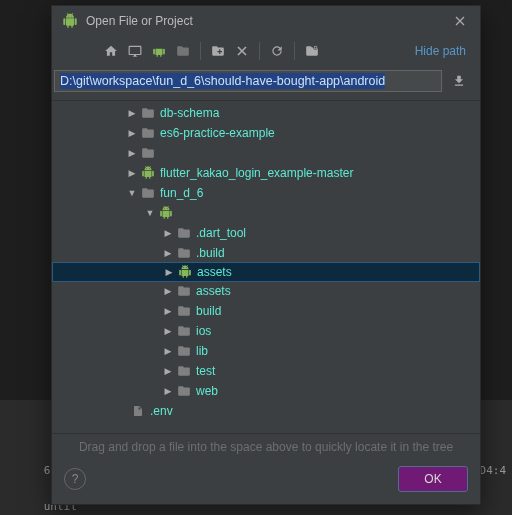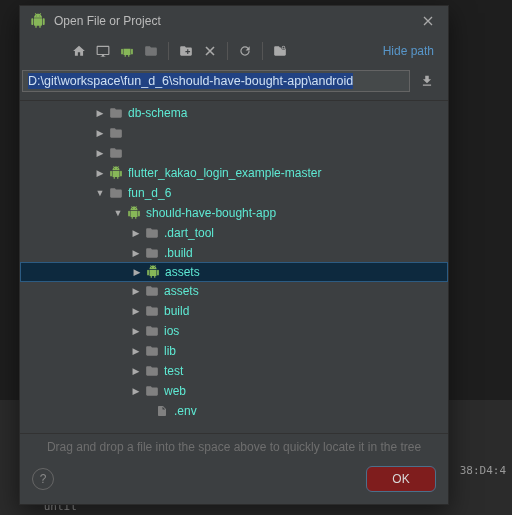--- a/index.html
+++ b/index.html
@@ -20,21 +20,21 @@
     background: #2b2b2b;
     color: #999;
     padding: 8px 4px;
     font-family: Consolas, monospace;
     font-size: 11px;
     line-height: 18px;
     white-space: pre;
   }
   .dialog {
     position: absolute;
-    left: 19px;
+    left: 51px;
     top: 5px;
     width: 430px;
     height: 500px;
     background: #3c3f41;
     border: 1px solid #2b2b2b;
     box-shadow: 0 8px 24px rgba(0,0,0,0.5);
     display: flex;
     flex-direction: column;
   }
   .titlebar {
@@ -163,24 +163,23 @@
     min-width: 70px;
     height: 26px;
     border: 1px solid #5e6060;
     background: #4c5052;
     color: #bbbbbb;
     display: flex; align-items: center; justify-content: center;
     cursor: pointer;
     border-radius: 3px;
   }
   .btn.primary {
-    background: #7f1d1d;
+    background: #701a75;
     border-color: #4a708b;
     color: #d8d8d8;
-    border-radius: 6px;
   }
   svg { display: block; }
 </style>
 </head>
 <body>
 
 <div class="bg-terminal">
   <div style="display:flex;justify-content:space-between;">
     <div>
       <span>6: D6</span><br>
@@ -280,20 +279,21 @@
         </span>
         <span class="label">db-schema</span>
       </div>
       <div class="node" style="padding-left: 74px;">
         <span class="arrow">▶</span>
         <span class="icon">
           <svg width="14" height="14" viewBox="0 0 24 24">
             <path class="folder-svg" d="M10 4H4c-1.1 0-2 .9-2 2v12c0 1.1.9 2 2 2h16c1.1 0 2-.9 2-2V8c0-1.1-.9-2-2-2h-8l-2-2z"></path>
           </svg>
         </span>
+        <span class="label">es6-practice-example</span>
       </div>
       <div class="node" style="padding-left: 74px;">
         <span class="arrow">▶</span>
         <span class="icon">
           <svg width="14" height="14" viewBox="0 0 24 24">
             <path class="folder-svg" d="M10 4H4c-1.1 0-2 .9-2 2v12c0 1.1.9 2 2 2h16c1.1 0 2-.9 2-2V8c0-1.1-.9-2-2-2h-8l-2-2z"></path>
           </svg>
         </span>
       </div>
       <div class="node" style="padding-left: 74px;">
@@ -314,21 +314,20 @@
         </span>
         <span class="label">fun_d_6</span>
       </div>
       <div class="node" style="padding-left: 92px;">
         <span class="arrow">▼</span>
         <span class="icon">
           <svg width="14" height="14" viewBox="0 0 24 24">
             <path fill="#87b758" d="M6 18c0 .55.45 1 1 1h1v3h2v-3h4v3h2v-3h1c.55 0 1-.45 1-1V8H6v10zM3.5 8C2.67 8 2 8.67 2 9.5v7c0 .83.67 1.5 1.5 1.5S5 17.33 5 16.5v-7C5 8.67 4.33 8 3.5 8zm17 0c-.83 0-1.5.67-1.5 1.5v7c0 .83.67 1.5 1.5 1.5s1.5-.67 1.5-1.5v-7c0-.83-.67-1.5-1.5-1.5zM15.53 2.16l1.3-1.3-.83-.83-1.47 1.47C13.85 1.23 12.95 1 12 1s-1.85.23-2.53.5L7.99.03l-.83.83 1.3 1.3C6.97 3.26 6 5.01 6 7h12c0-1.99-.97-3.74-2.47-4.84zM10 5H9V4h1v1zm5 0h-1V4h1v1z"></path>
           </svg>
         </span>
-        <span class="label">should-have-bought-app</span>
       </div>
       <div class="node" style="padding-left: 110px;">
         <span class="arrow">▶</span>
         <span class="icon">
           <svg width="14" height="14" viewBox="0 0 24 24">
             <path class="folder-svg" d="M10 4H4c-1.1 0-2 .9-2 2v12c0 1.1.9 2 2 2h16c1.1 0 2-.9 2-2V8c0-1.1-.9-2-2-2h-8l-2-2z"></path>
           </svg>
         </span>
         <span class="label">.dart_tool</span>
       </div>
@@ -397,21 +396,21 @@
       </div>
       <div class="node" style="padding-left: 110px;">
         <span class="arrow">▶</span>
         <span class="icon">
           <svg width="14" height="14" viewBox="0 0 24 24">
             <path class="folder-svg" d="M10 4H4c-1.1 0-2 .9-2 2v12c0 1.1.9 2 2 2h16c1.1 0 2-.9 2-2V8c0-1.1-.9-2-2-2h-8l-2-2z"></path>
           </svg>
         </span>
         <span class="label">web</span>
       </div>
-      <div class="node" style="padding-left: 120px;">
+      <div class="node" style="padding-left: 48px; margin-left: 16px;">
         <span class="arrow"></span>
         <span class="icon">
           <svg width="12" height="14" viewBox="0 0 24 24">
             <path class="file-svg" d="M14 2H6c-1.1 0-2 .9-2 2v16c0 1.1.9 2 2 2h12c1.1 0 2-.9 2-2V8l-6-6zm-1 7V3.5L18.5 9H13z"></path>
           </svg>
         </span>
         <span class="label">.env</span>
       </div>
     </div>
 

